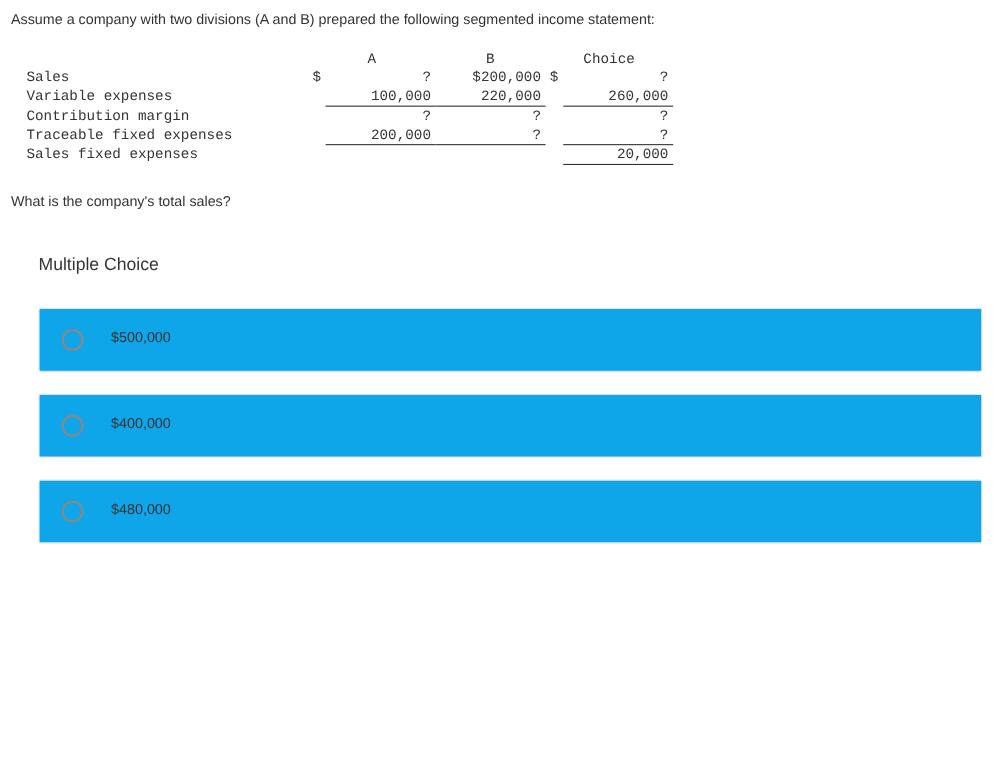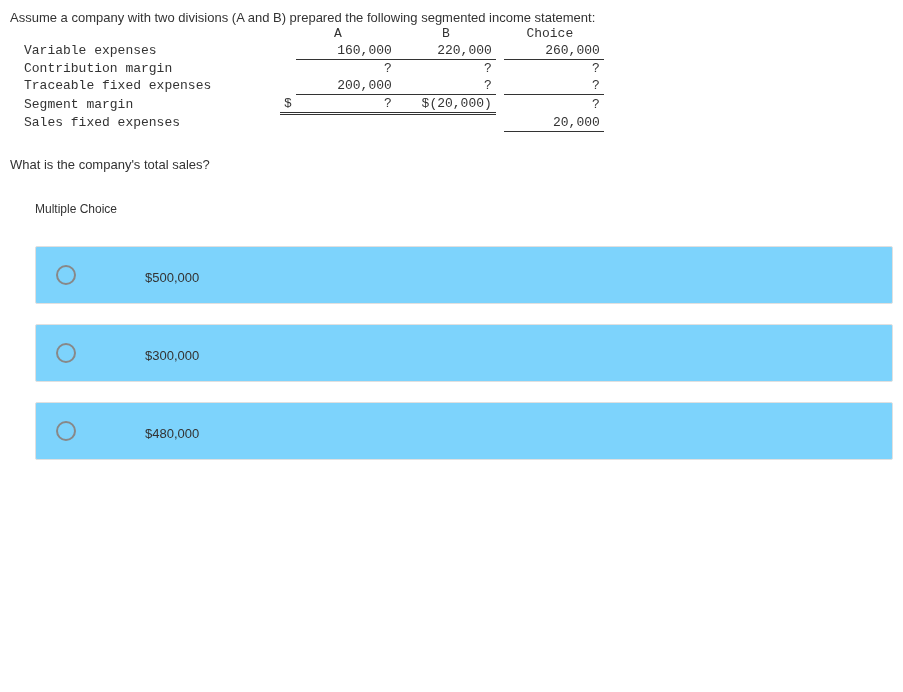--- a/index.html
+++ b/index.html
@@ -8,20 +8,21 @@
       box-sizing: border-box;
     }
     body {
       font-family: Arial, sans-serif;
       font-size: 13px;
       color: #333;
       background: #fff;
       padding: 10px;
     }
     .intro {
+      margin-bottom: 20px;
       font-size: 13px;
     }
     .income-table {
       font-family: 'Courier New', monospace;
       font-size: 13px;
       border-collapse: collapse;
       margin-bottom: 20px;
       margin-left: 10px;
     }
     .income-table td {
@@ -40,40 +41,39 @@
       text-align: center;
     }
     .bb {
       border-bottom: 1px solid #333;
     }
     .dbl {
       border-bottom: 3px double #333;
     }
     .question {
       margin-top: 25px;
-      margin-bottom: 30px;
+      margin-bottom: 42px;
       font-size: 13px;
     }
     .mc-label {
-      font-size: 12px;
+      font-size: 16px;
       margin-left: 25px;
       margin-bottom: 30px;
     }
     .choices {
       margin-left: 25px;
     }
     .choice {
-      background: #7dd3fc;
+      background: #0ea5e9;
       border: 1px solid #e0e0e0;
       border-radius: 2px;
       padding: 18px 20px;
       margin-bottom: 20px;
       display: flex;
-      align-items: flex-end;
-      gap: 44px;
+      align-items: flex-start;
     }
     .radio {
       width: 20px;
       height: 20px;
       border: 2px solid #888;
       border-radius: 50%;
       margin-right: 25px;
       flex-shrink: 0;
     }
     .choice-text {
@@ -87,50 +87,50 @@
 
 <table class="income-table">
   <tbody>
       <tr class="header-row">
     <td class="label-col"></td>
     <td class="num-col" colspan="2">A</td>
     <td class="num-col">B</td>
     <td class="num-col" colspan="2">Choice</td>
   </tr>
   <tr>
+    <td class="label-col">Sales</td>
+    <td style="text-align:left;width:15px">$</td>
+    <td class="num-col">?</td>
+    <td class="num-col">$200,000</td>
+    <td style="text-align:left;width:15px">$</td>
+    <td class="num-col">?</td>
+  </tr>
+  <tr>
     <td class="label-col">Variable expenses</td>
     <td></td>
-    <td class="num-col bb">160,000</td>
+    <td class="num-col bb">100,000</td>
     <td class="num-col bb">220,000</td>
     <td></td>
     <td class="num-col bb">260,000</td>
   </tr>
   <tr>
     <td class="label-col">Contribution margin</td>
     <td></td>
     <td class="num-col">?</td>
     <td class="num-col">?</td>
     <td></td>
     <td class="num-col">?</td>
   </tr>
   <tr>
     <td class="label-col">Traceable fixed expenses</td>
     <td></td>
     <td class="num-col bb">200,000</td>
     <td class="num-col bb">?</td>
     <td></td>
     <td class="num-col bb">?</td>
-  </tr>
-  <tr>
-    <td class="label-col">Segment margin</td>
-    <td class="dbl">$</td>
-    <td class="num-col dbl">?</td>
-    <td class="num-col dbl">$(20,000)</td>
-    <td></td>
-    <td class="num-col">?</td>
   </tr>
   <tr>
     <td class="label-col">Sales fixed expenses</td>
     <td></td>
     <td class="num-col"></td>
     <td class="num-col"></td>
     <td></td>
     <td class="num-col bb">20,000</td>
   </tr>
 </tbody>
@@ -140,19 +140,19 @@
 
 <div class="mc-label">Multiple Choice</div>
 
 <div class="choices">
   <div class="choice">
     <div class="radio"></div>
     <div class="choice-text">$500,000</div>
   </div>
   <div class="choice">
     <div class="radio"></div>
-    <div class="choice-text">$300,000</div>
+    <div class="choice-text">$400,000</div>
   </div>
   <div class="choice">
     <div class="radio"></div>
     <div class="choice-text">$480,000</div>
   </div>
 </div>
 
 </body></html>

